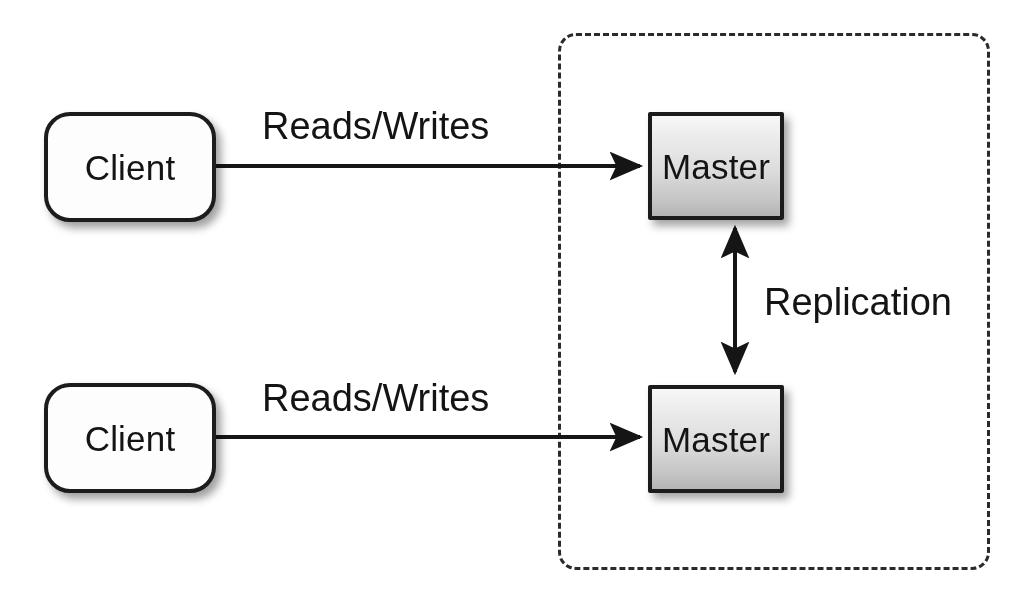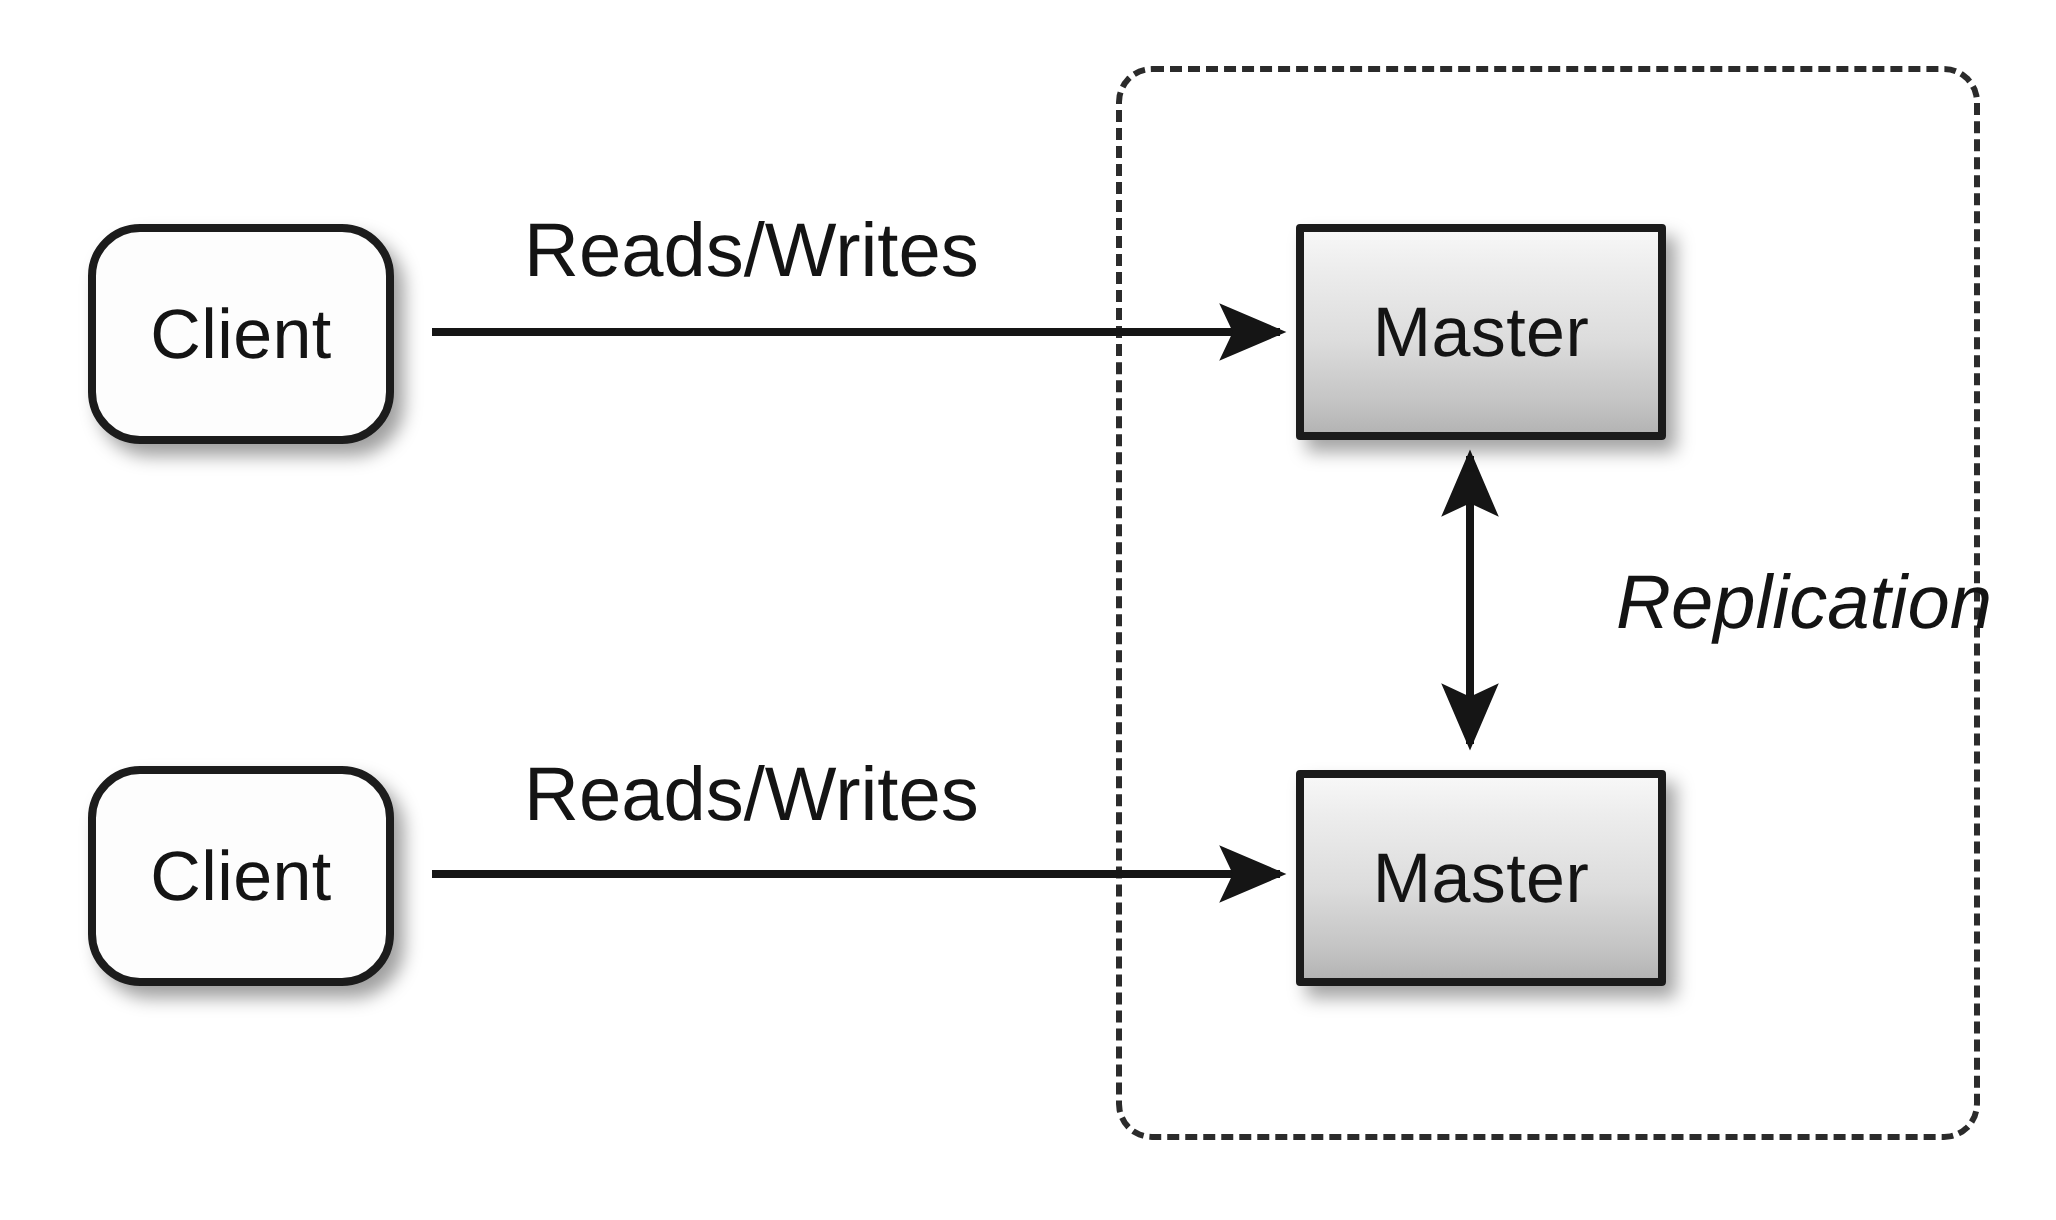--- a/index.html
+++ b/index.html
@@ -46,53 +46,53 @@
   }
   .node-label {
     font-size: 35px;
     letter-spacing: 0.2px;
     color: #141414;
     line-height: 1;
   }
 
   
   .client-node {
-    width: 153px;
+    width: 172px;
     height: 110px;
     background: #fdfdfd;
     border: 4px solid #1c1c1c;
     border-radius: 26px;
     box-shadow: 5px 6px 9px rgba(0,0,0,0.38);
   }
   #client-top    { left: 44px;  top: 112px; }
   #client-bottom { left: 44px;  top: 383px; }
 
   
   .master-node {
-    width: 185px;
+    width: 136px;
     height: 108px;
     border: 4px solid #1b1b1b;
     border-radius: 2px;
     background: linear-gradient(to bottom, #f7f7f7 0%, #ededed 18%, #dcdcdc 55%, #c4c4c4 85%, #b4b4b4 100%);
     box-shadow: 5px 6px 9px rgba(0,0,0,0.36);
   }
   #master-top    { left: 648px; top: 112px; }
   #master-bottom { left: 648px; top: 385px; }
 
   
   .edge-label {
     position: absolute;
     font-size: 38px;
     color: #141414;
     white-space: nowrap;
     line-height: 1;
   }
   #label-rw-top     { left: 262px; top: 107px; }
   #label-rw-bottom  { left: 262px; top: 379px; }
-  #label-replication{ left: 808px; top: 283px; font-style: italic; }
+  #label-replication{ left: 764px; top: 283px; }
 
   
   #edges {
     position: absolute;
     left: 0;
     top: 0;
     width: 1028px;
     height: 610px;
     pointer-events: none;
   }

